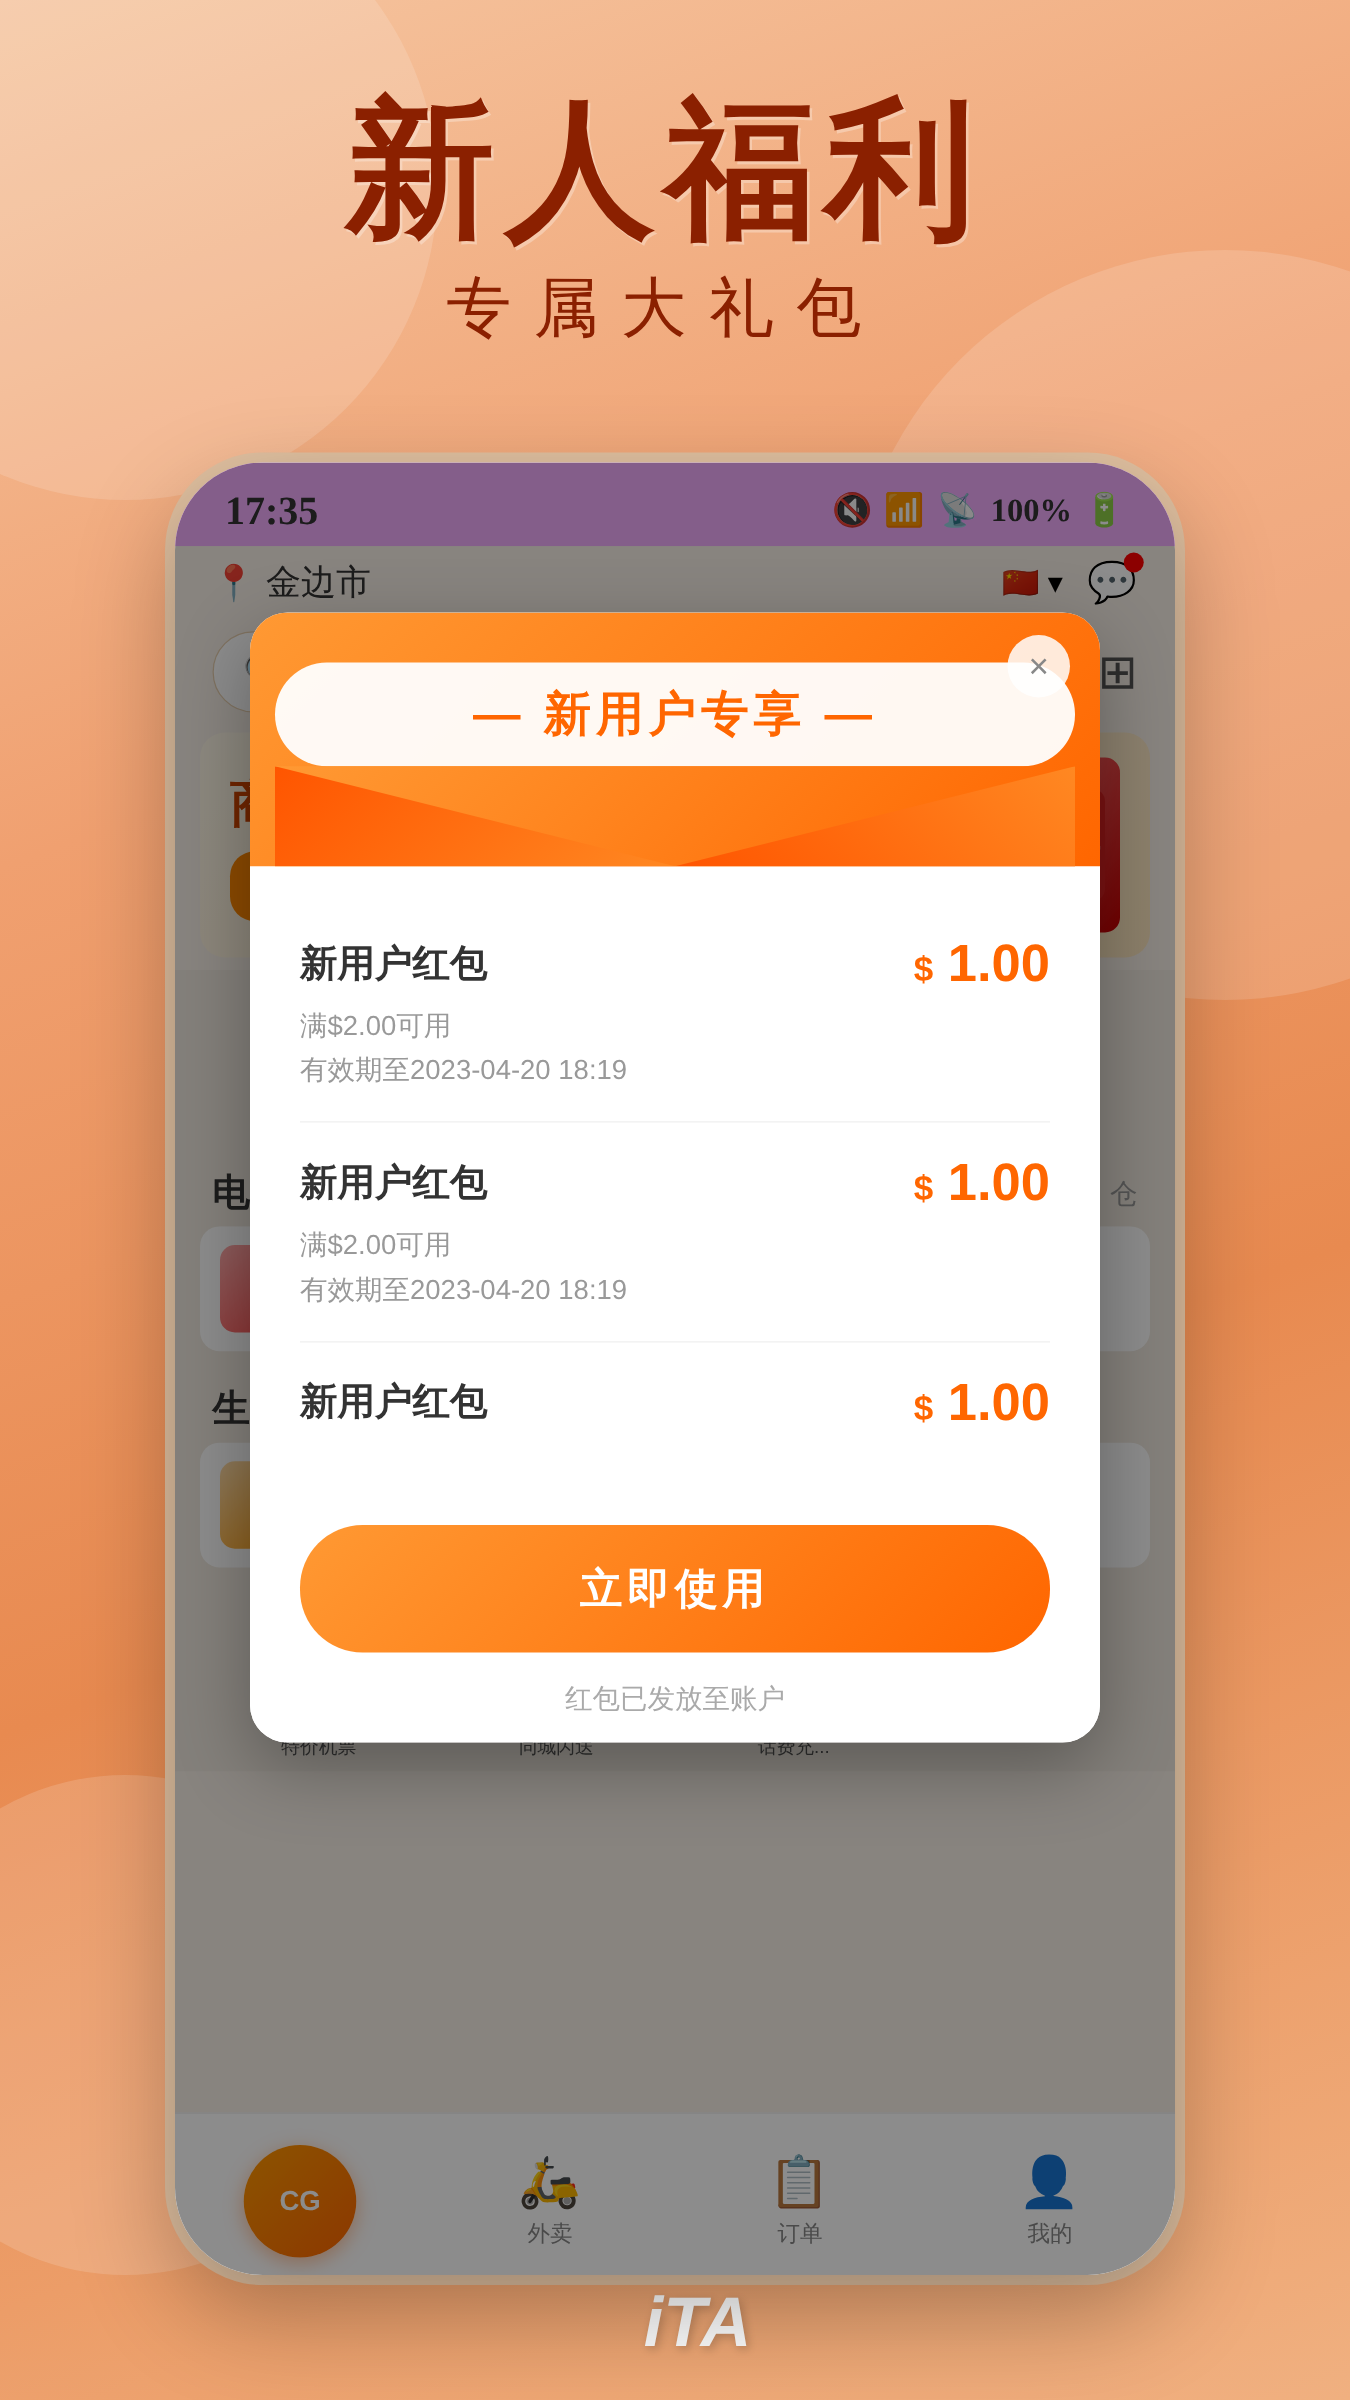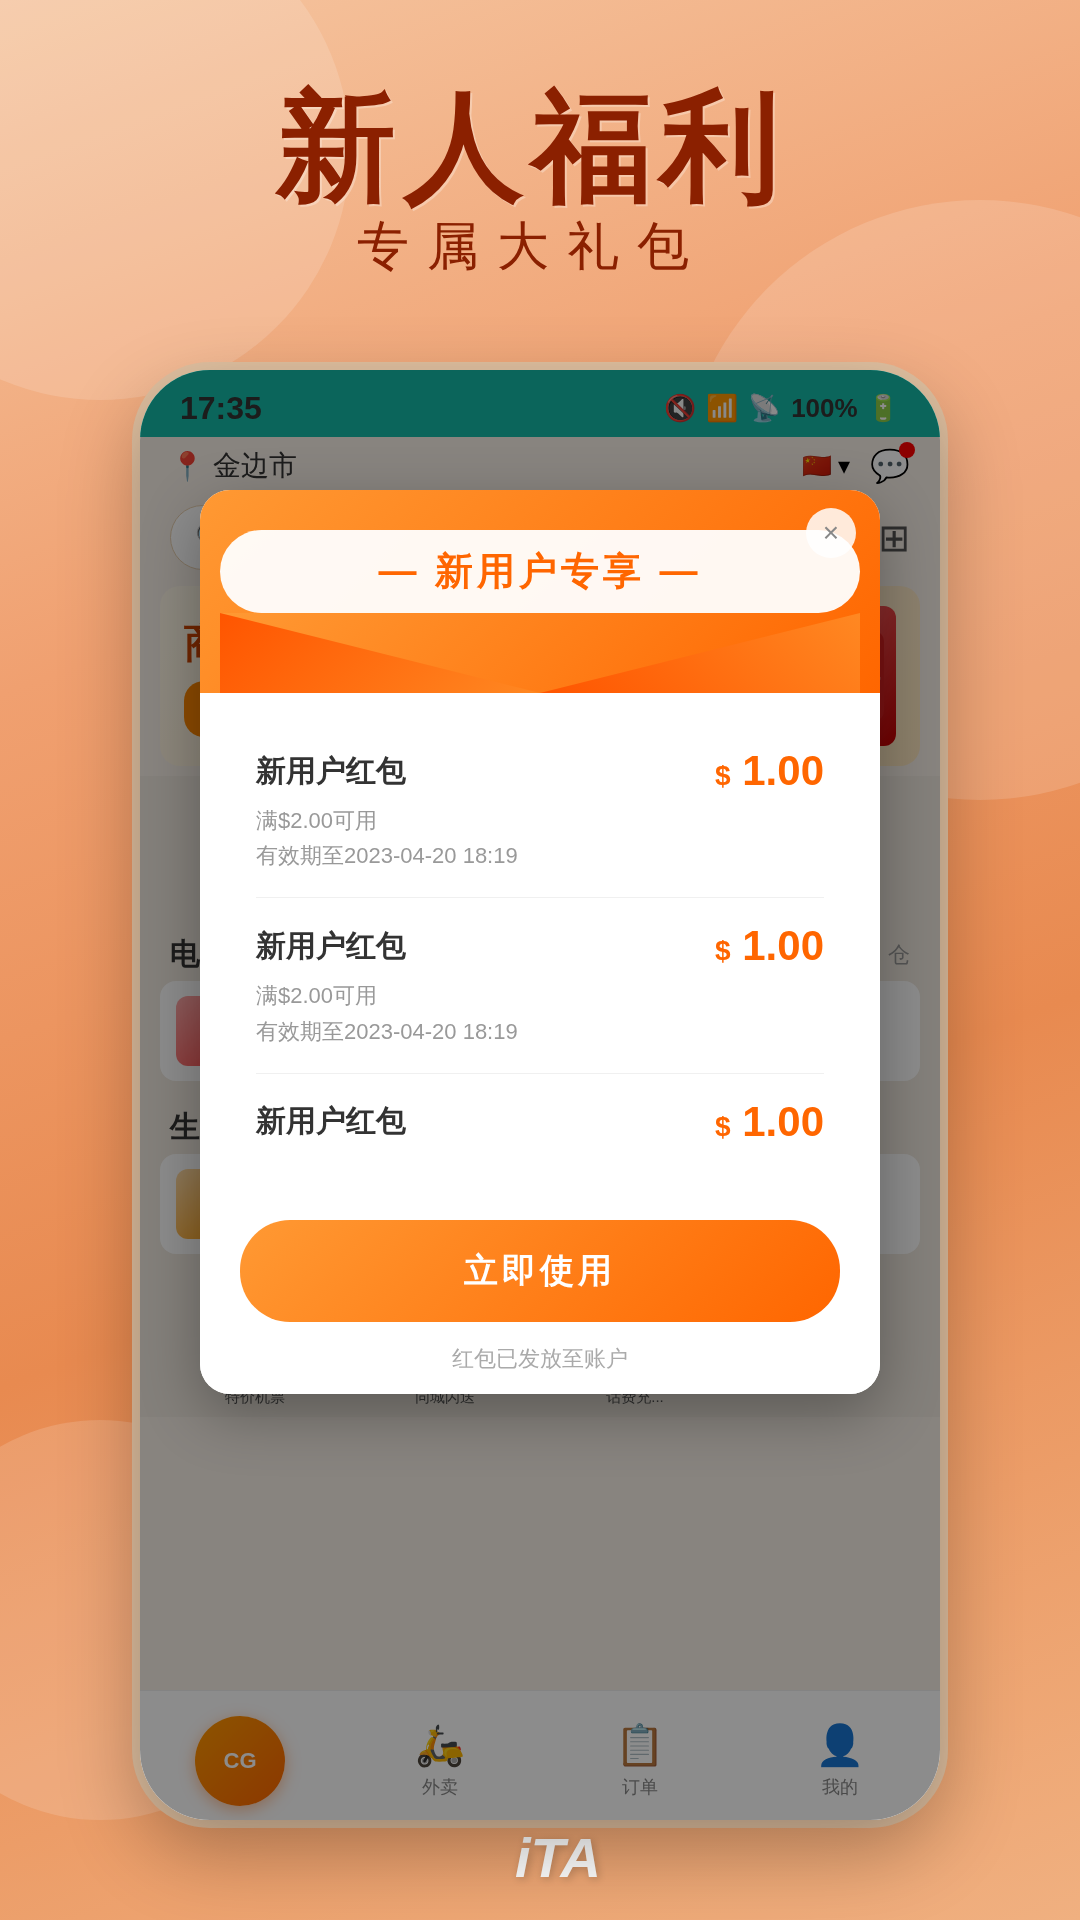--- a/index.html
+++ b/index.html
@@ -21,20 +21,21 @@
       pointer-events: none;
     }
 
     
     .hero-section {
       position: absolute;
       top: 80px;
       left: 0; right: 16px;
       text-align: center;
       z-index: 2;
+      font-family: Liberation Mono, monospace;
     }
     .hero-title {
       font-size: 120px;
       font-weight: 900;
       color: #8B2000;
       letter-spacing: 8px;
       line-height: 1.1;
       text-shadow: 2px 2px 0px rgba(255,255,255,0.3);
     }
     .hero-subtitle {
@@ -57,21 +58,22 @@
       overflow: hidden;
       z-index: 3;
     }
 
     
     .status-bar {
       display: flex;
       justify-content: space-between;
       align-items: center;
       padding: 20px 40px 10px;
-      background: #14b8a6;
+      background: #f0abfc;
+      font-family: Liberation Serif, serif;
     }
     .status-time {
       font-size: 32px;
       font-weight: 600;
       color: #333;
     }
     .status-icons {
       display: flex;
       align-items: center;
       gap: 10px;
@@ -375,21 +377,21 @@
       bottom: 0; right: 0;
       width: 50%;
       height: 100%;
       background: linear-gradient(225deg, #ff8822 0%, #ff5500 100%);
       clip-path: polygon(100% 0, 0 100%, 100% 100%);
     }
 
     
     .coupon-body {
       background: white;
-      padding: 30px 56px;
+      padding: 30px 40px;
     }
     .coupon-item {
       padding: 24px 0;
       border-bottom: 1px solid #f0f0f0;
     }
     .coupon-item:last-of-type {
       border-bottom: none;
     }
     .coupon-item-row {
       display: flex;

